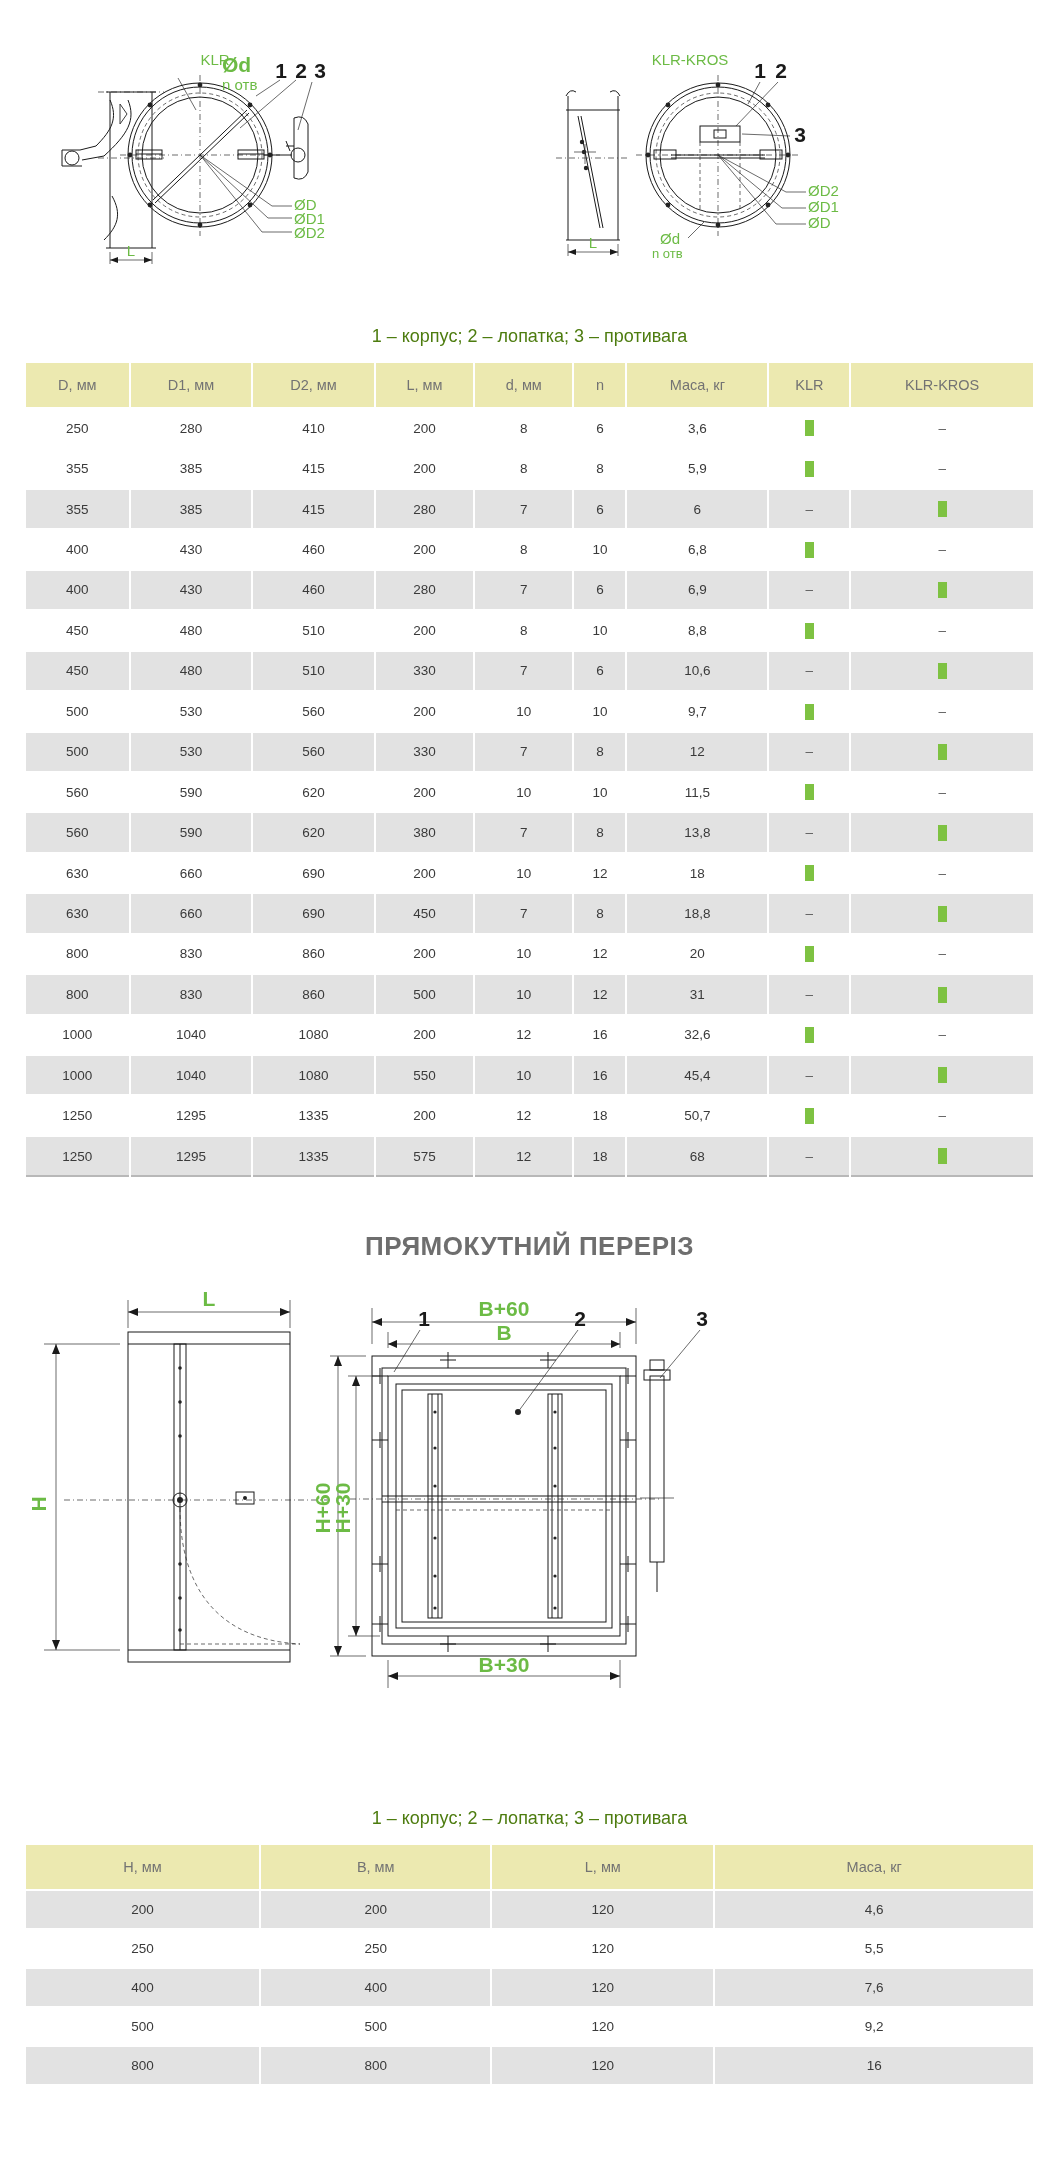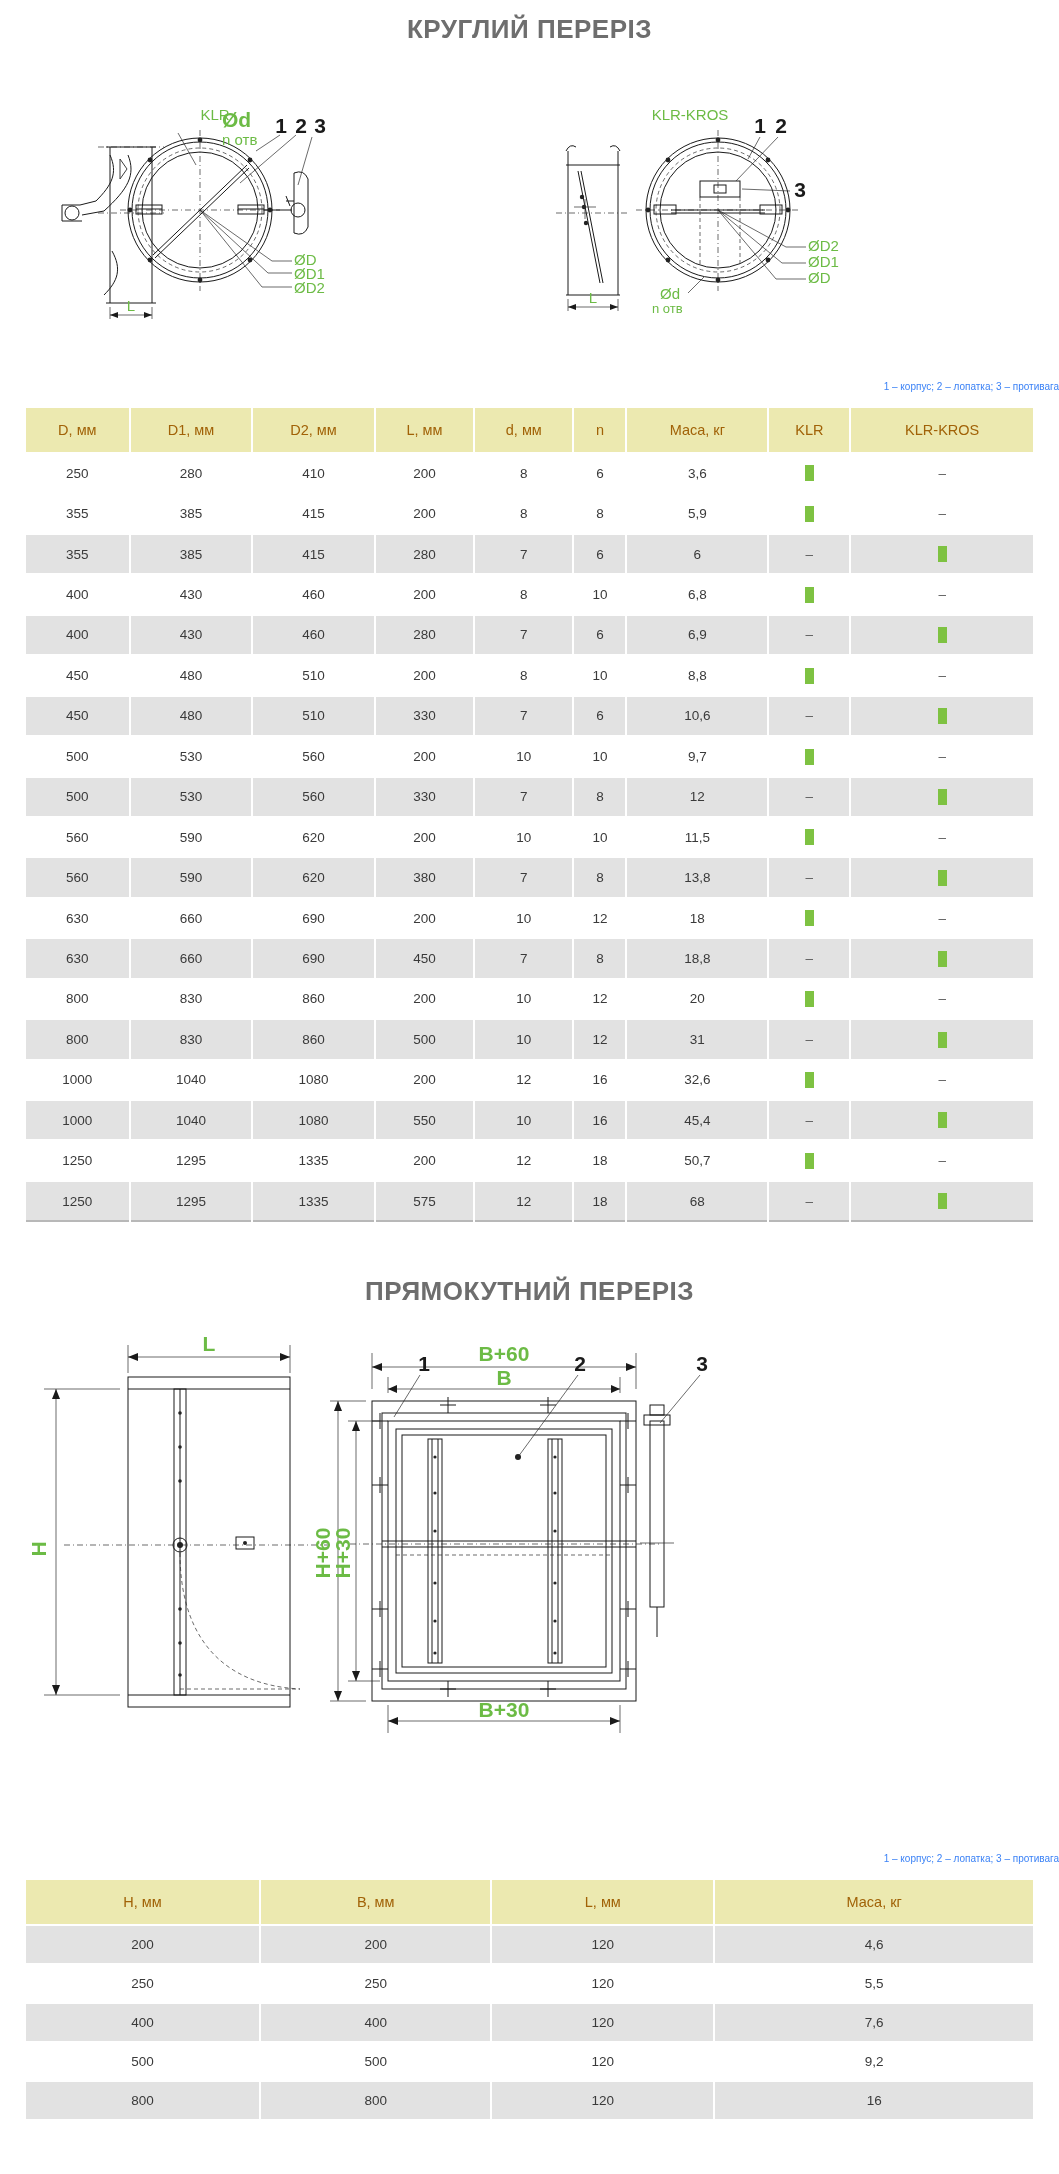--- a/index.html
+++ b/index.html
@@ -22,37 +22,37 @@
     color:#6e6e6e;
     margin:0;
     padding:14px 0 10px 0;
   }
   #title-rect-wrap{padding-top:22px;}
 
   
   .draw-area{position:relative;width:1059px;}
   .draw-area svg{display:block;}
   .caption{
-    text-align:right;
-    font-size:10px;
-    color:#3b82f6;
+    text-align:center;
+    font-size:18px;
+    color:#4d7c0f;
     padding:6px 0 14px 0;
   }
 
   
   .tbl-wrap{padding:0 24px;}
   table.spec{
     width:100%;
     border-collapse:separate;
     border-spacing:2px 2px;
     font-size:13.5px;
   }
   table.spec th{
     background:#ece9b0;
-    color:#a16207;
+    color:#737373;
     font-weight:normal;
     font-size:14.5px;
     padding:14px 4px;
     text-align:center;
     border:none;
   }
   table.spec td{
     text-align:center;
     padding:11px 4px;
     color:#3a3a3a;
@@ -81,21 +81,20 @@
   .s-thin{stroke:#2b2b2b;stroke-width:0.7;fill:none;}
   .s-dash{stroke:#2b2b2b;stroke-width:0.7;fill:none;stroke-dasharray:6 3 1 3;}
   .s-dot{stroke:#2b2b2b;stroke-width:0.7;fill:none;stroke-dasharray:4 3;}
   .spacer{height:16px;}
 </style>
 </head>
 <body>
 
 <div class="page">
 
-  <h1 class="section-title">КРУГЛИЙ ПЕРЕРІЗ</h1>
 
   <div class="draw-area">
     <svg width="1059" height="320" viewBox="0 0 1059 320">
 
       <text class="lbl-g" x="215" y="65" text-anchor="middle">KLR</text>
 
       <g>
         <line class="s" x1="110" y1="92" x2="110" y2="248"></line>
         <line class="s" x1="152" y1="92" x2="152" y2="248"></line>
         <line class="s" x1="106" y1="92" x2="156" y2="92"></line>

